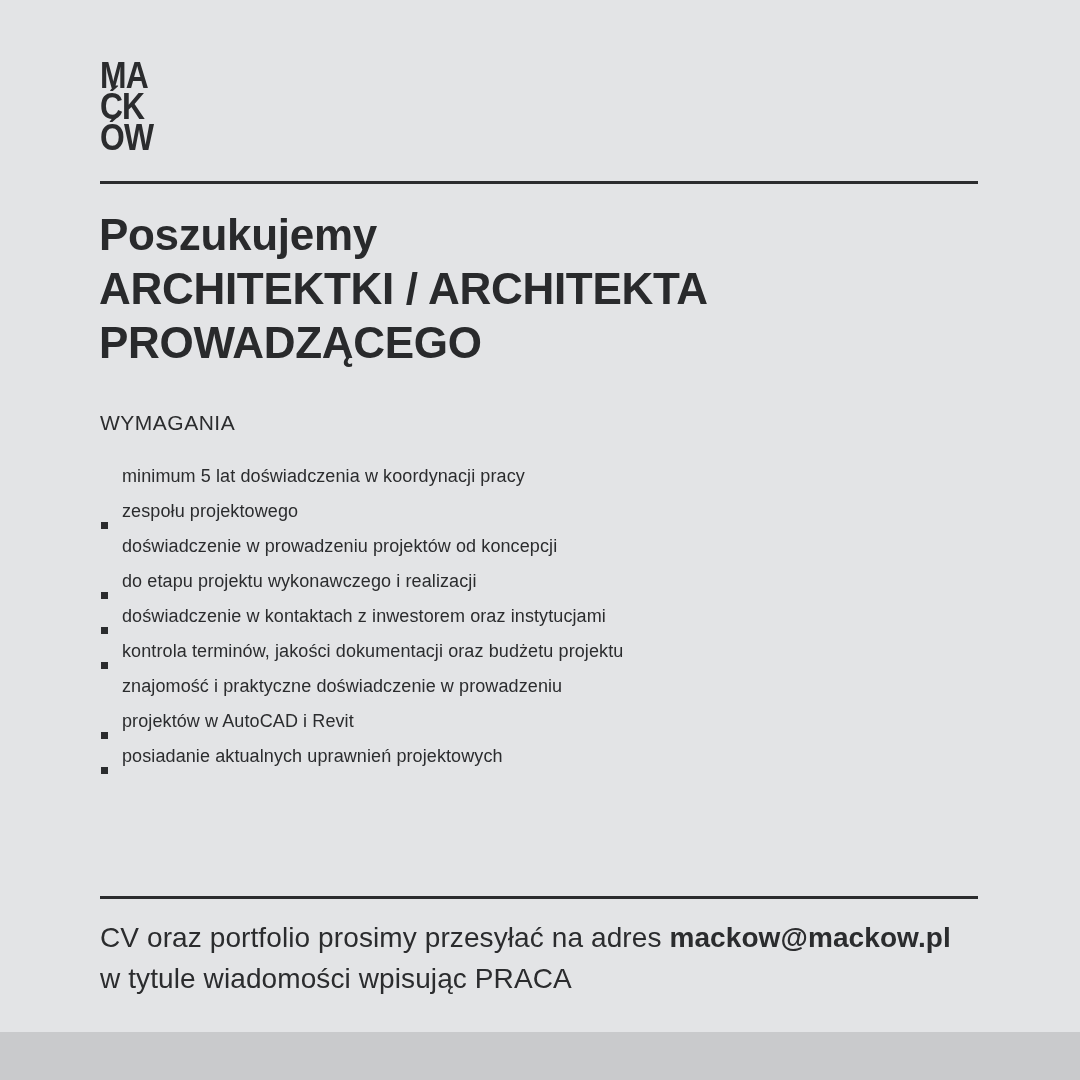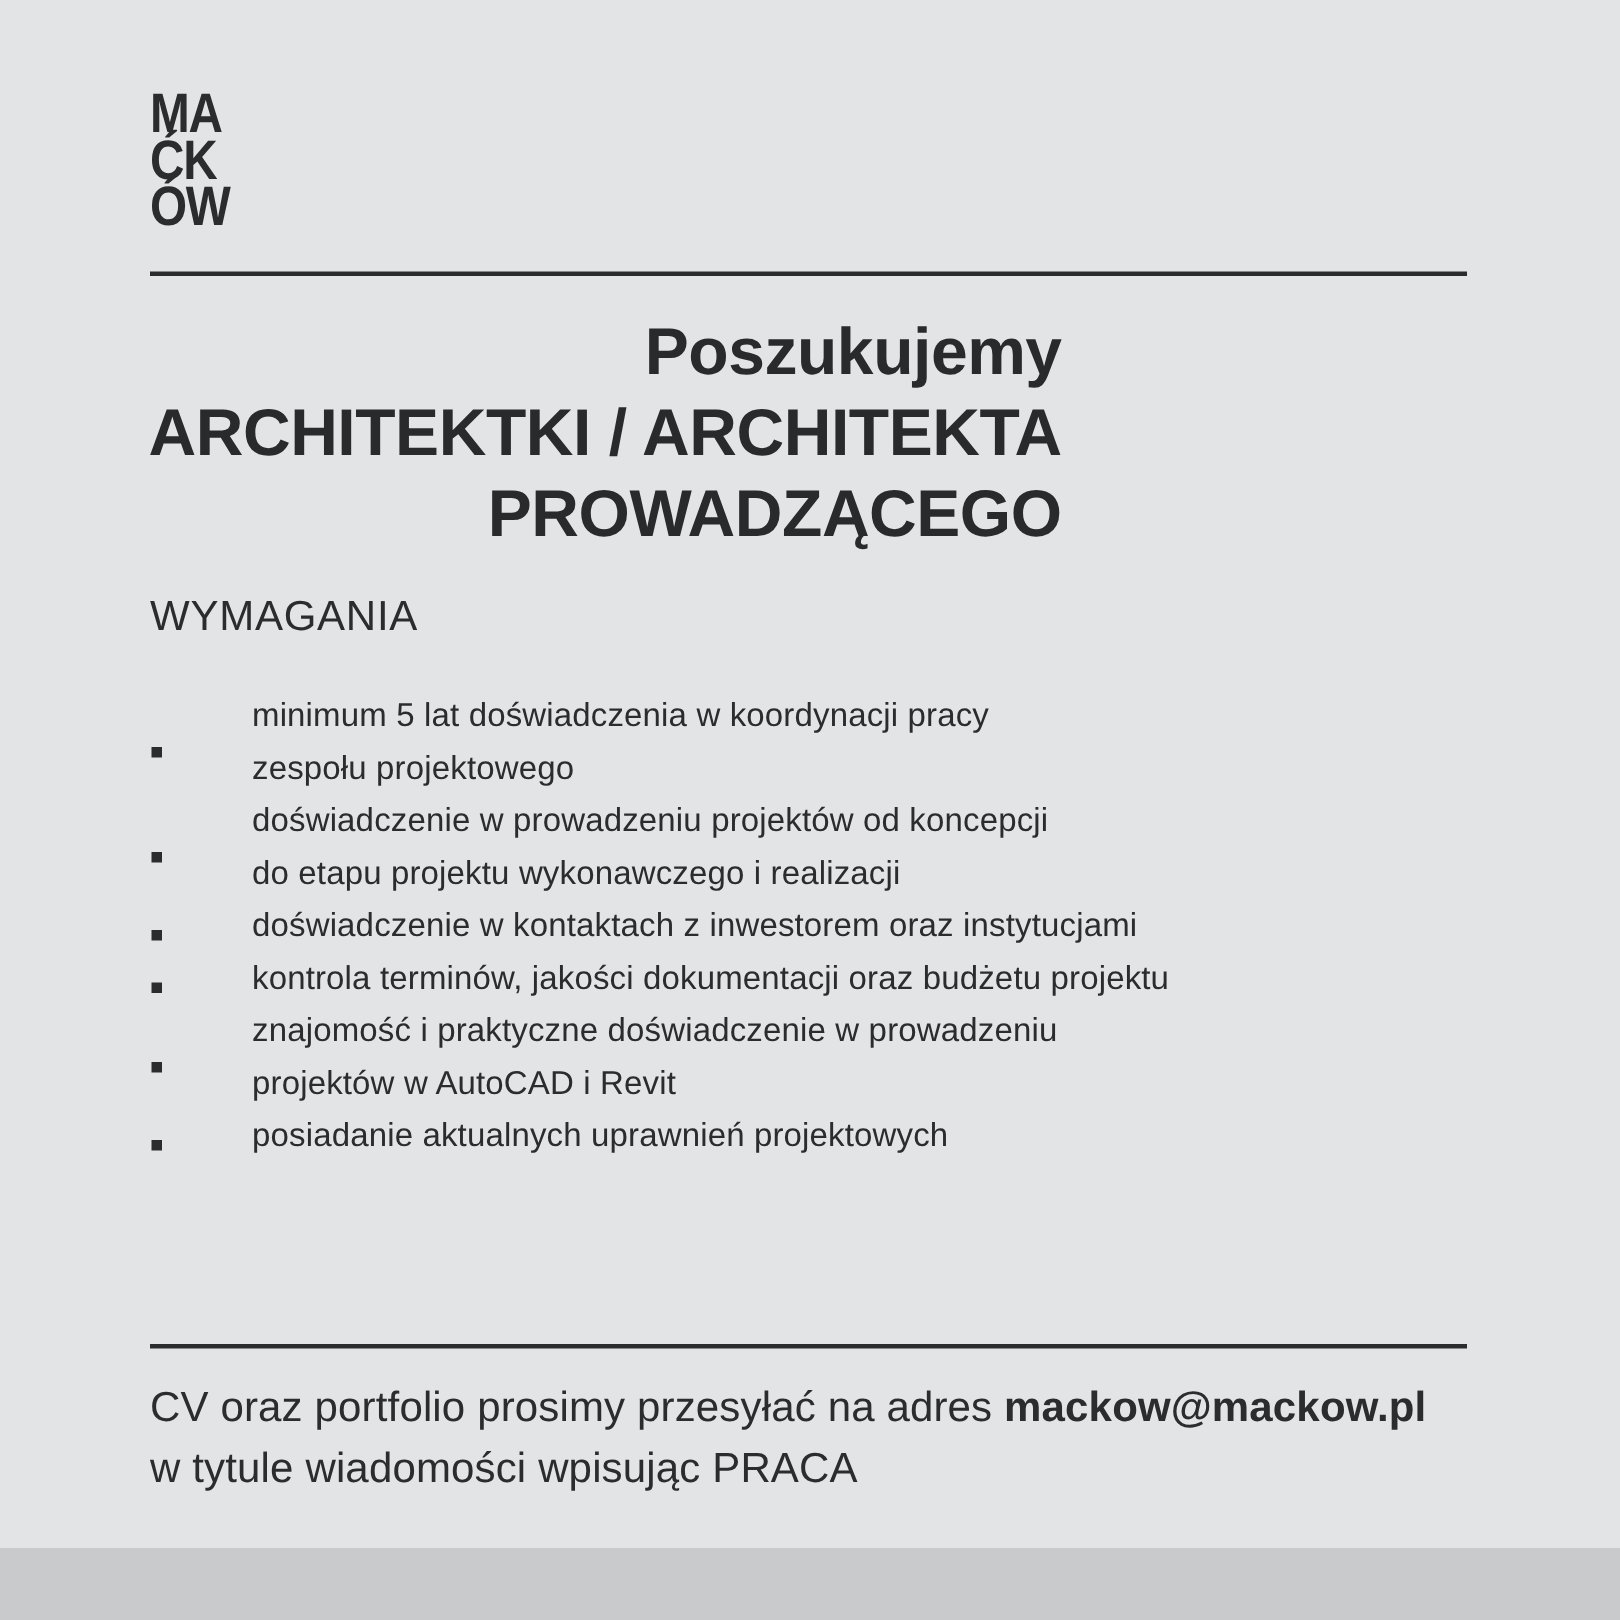--- a/index.html
+++ b/index.html
@@ -48,51 +48,50 @@
     position: absolute;
     left: 99px;
     top: 208px;
     margin: 0;
     font-size: 44px;
     line-height: 54px;
     font-weight: 700;
     letter-spacing: -0.3px;
     color: #292a2c;
   }
-  .heading .h-line { display: block; text-align: right; }
+  .heading .h-line { display: block; }
 
   
   .section-title {
     position: absolute;
     left: 100px;
-    top: 394px;
+    top: 406px;
     margin: 0;
-    font-size: 28px;
+    font-size: 21px;
     line-height: 34px;
     font-weight: 500;
     letter-spacing: 0.5px;
   }
 
   
   .req-list {
     position: absolute;
     left: 100px;
     top: 459px;
     width: 882px;
     margin: 0;
     padding: 0;
     list-style: none;
   }
   .req-item {
     display: flex;
-    align-items: center;
-    font-size: 22px;
+    align-items: flex-end;
+    font-size: 18px;
     line-height: 35px;
     letter-spacing: 0.1px;
-    gap: 46px;
   }
   .bullet {
     flex: none;
     width: 7px;
     height: 7px;
     margin: 14px 14px 0 1px;
     background: #2b2c2e;
   }
   .req-text { white-space: pre-line; }
 

